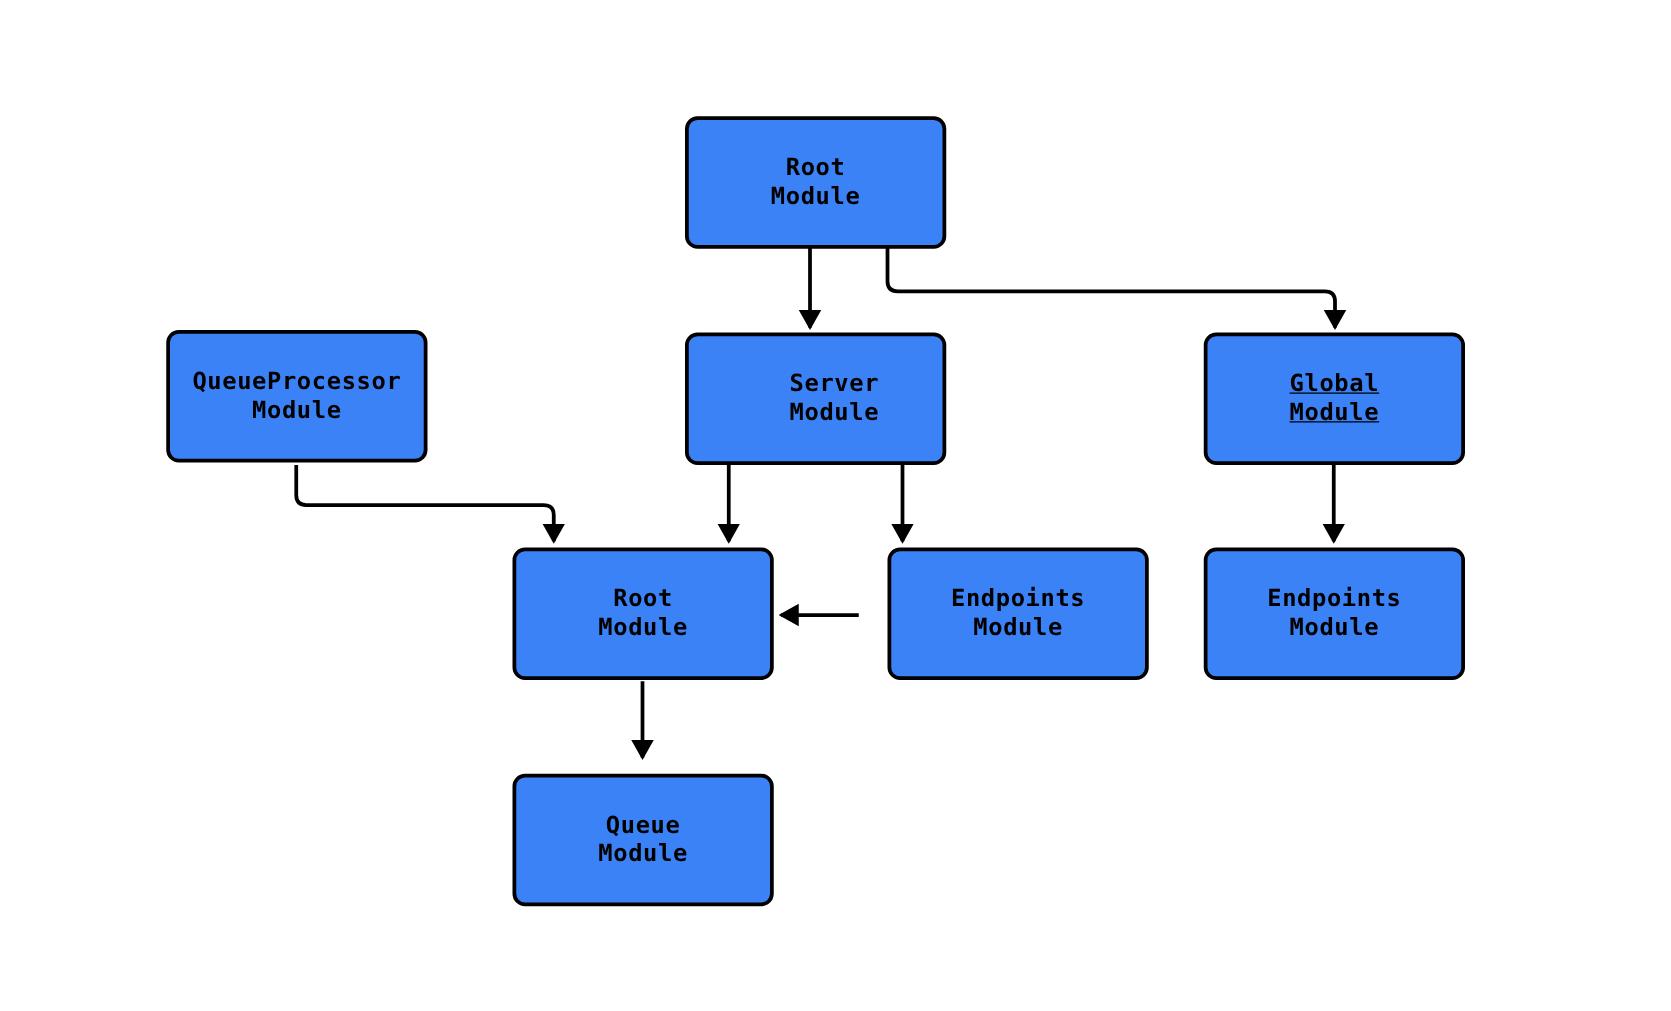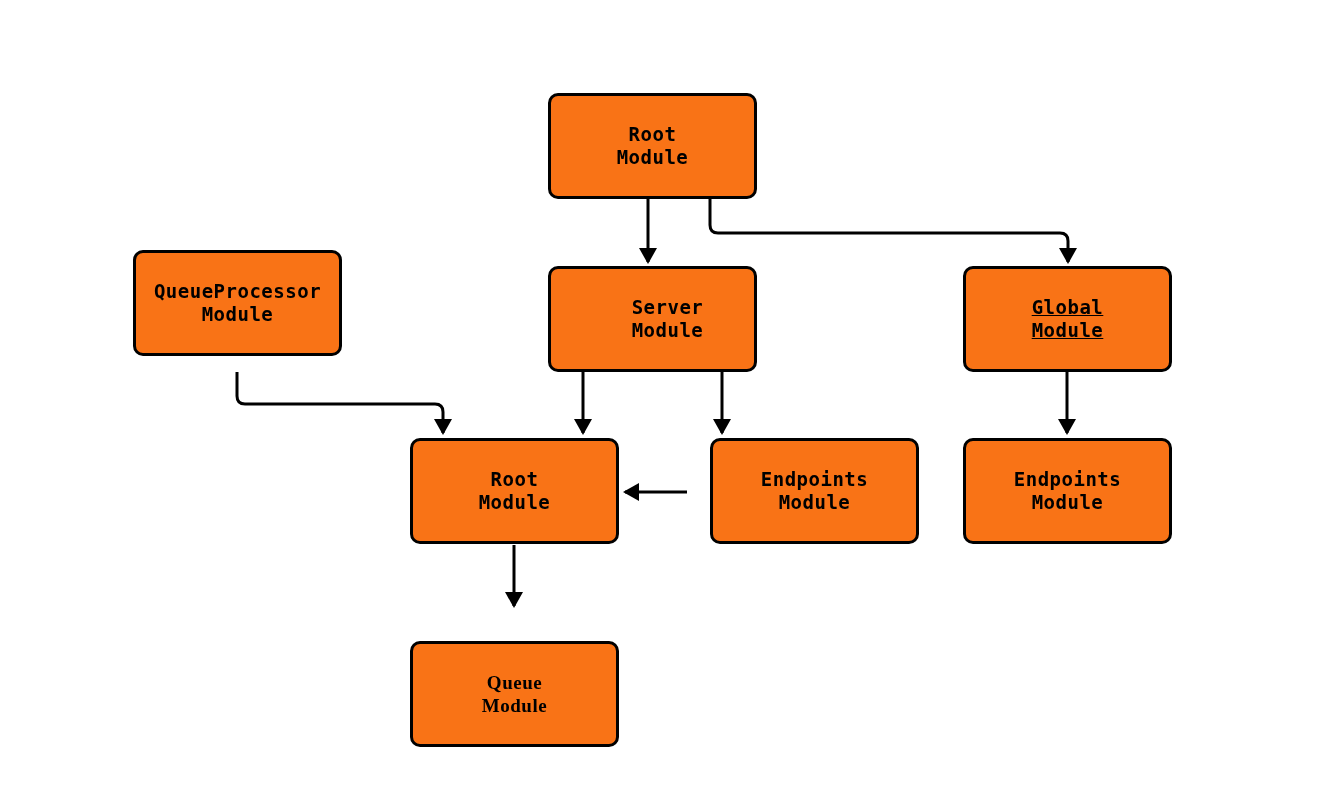--- a/index.html
+++ b/index.html
@@ -28,21 +28,21 @@
   .edges-layer path.edge {
     fill: none;
     stroke: #000000;
     stroke-width: 3;
   }
   .node {
     position: absolute;
     width: 209px;
     height: 106px;
     box-sizing: border-box;
-    background: #f97316;
+    background: #3b82f6;
     border: 3px solid #000000;
     border-radius: 10px;
     display: flex;
     align-items: center;
     justify-content: center;
     text-align: center;
   }
   .node-label {
     font-weight: bold;
     font-size: 19px;
@@ -79,21 +79,21 @@
     <path class="edge" d="M1067,372 L1067,433" marker-end="url(#arrowhead)"></path>
 
     <path class="edge" d="M514,545 L514,606" marker-end="url(#arrowhead)"></path>
   </svg>
 
   <div class="node" style="left:548px; top:93px;">
     <span class="node-label">Root
 Module</span>
   </div>
 
-  <div class="node" style="left:133px; top:250px;">
+  <div class="node" style="left:133px; top:264px;">
     <span class="node-label">QueueProcessor
 Module</span>
   </div>
 
   <div class="node" style="left:548px; top:266px;padding-left:30px;">
     <span class="node-label">Server
 Module</span>
   </div>
 
   <div class="node" style="left:963px; top:266px;text-decoration:underline;">
@@ -109,18 +109,18 @@
   <div class="node" style="left:710px; top:438px;">
     <span class="node-label">Endpoints
 Module</span>
   </div>
 
   <div class="node" style="left:963px; top:438px;">
     <span class="node-label">Endpoints
 Module</span>
   </div>
 
-  <div class="node" style="left:410px; top:641px;font-family:Liberation Serif, serif;">
+  <div class="node" style="left:410px; top:619px;">
     <span class="node-label">Queue
 Module</span>
   </div>
 
 </div>
 
 </body></html>

